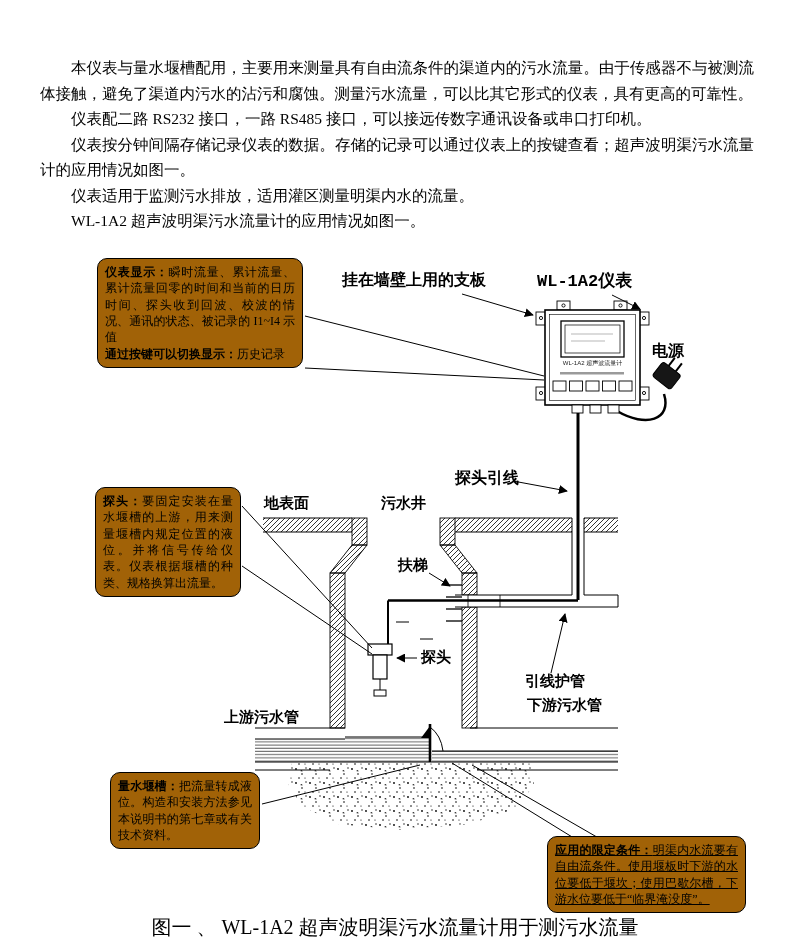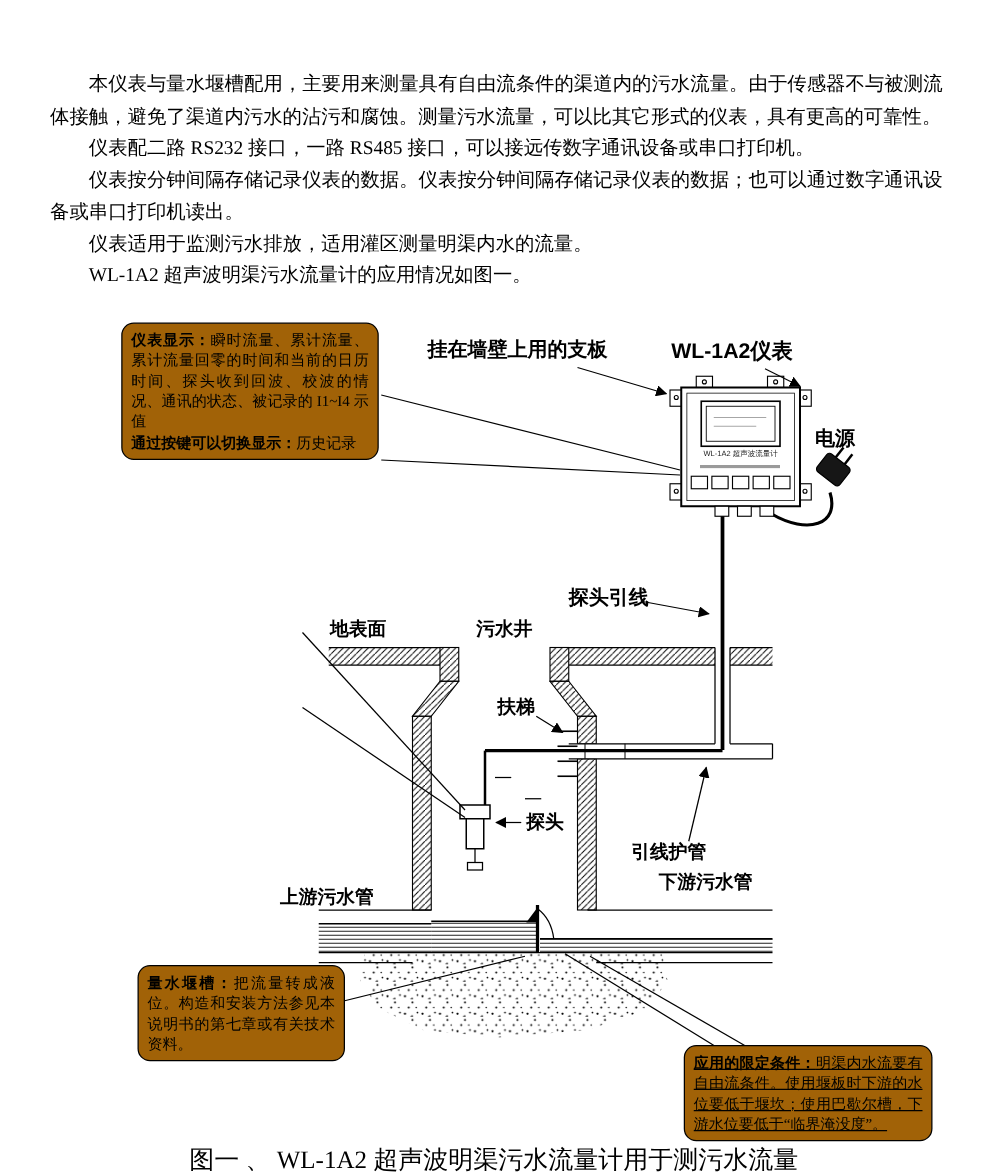--- a/index.html
+++ b/index.html
@@ -9,37 +9,37 @@
   .textblock { padding:10px 36px 0 40px; font-size:15.5px; line-height:25.5px; text-align:justify;margin-top:45px; }
   .textblock p { text-indent:2em; }
 
   .diagram { position:absolute; left:0; top:248px; width:790px; height:690px; }
   .diagram svg { position:absolute; left:0; top:0; }
 
   .callout { position:absolute; border:1.3px solid #000; border-radius:10px; background:#a16207;
              padding:5px 7px; font-size:12px; line-height:1.36; text-align:justify; }
   .callout .b { font-weight:bold; }
 
-  .lbl { position:absolute; font-family:Liberation Sans, sans-serif;
+  .lbl { position:absolute; font-family:Liberation Mono, monospace;
          font-weight:bold; font-size:15px; white-space:nowrap; }
 
   .device-label { position:absolute; left:546px; top:111px; width:93px; text-align:center;
                   font-size:6px; font-family:"Liberation Sans","DejaVu Sans",sans-serif; color:#222; }
 
   .caption { position:absolute; left:0; top:666px; width:790px; text-align:center; font-size:20px; }
 </style>
 </head>
 <body>
 
 <div class="page">
 
   <div class="textblock">
     <p>本仪表与量水堰槽配用，主要用来测量具有自由流条件的渠道内的污水流量。由于传感器不与被测流体接触，避免了渠道内污水的沾污和腐蚀。测量污水流量，可以比其它形式的仪表，具有更高的可靠性。</p>
     <p>仪表配二路 RS232 接口，一路 RS485 接口，可以接远传数字通讯设备或串口打印机。</p>
-    <p>仪表按分钟间隔存储记录仪表的数据。仪表按分钟间隔存储记录仪表的数据；也可以通过数字通讯设备或串口打印机读出。</p>
+    <p>仪表按分钟间隔存储记录仪表的数据。存储的记录可以通过仪表上的按键查看；超声波明渠污水流量计的应用情况如图一。</p>
     <p>仪表适用于监测污水排放，适用灌区测量明渠内水的流量。</p>
     <p>WL-1A2 超声波明渠污水流量计的应用情况如图一。</p>
   </div>
 
   <div class="diagram">
 
     <svg width="790" height="690" viewBox="0 0 790 690">
       <defs>
         <pattern id="hatch" width="5" height="5" patternUnits="userSpaceOnUse">
           <path d="M0,5 L5,0" stroke="#000" stroke-width="0.8" fill="none"></path>
@@ -190,38 +190,41 @@
           <line x1="602" y1="592" x2="472" y2="517"></line>
         </g>
       </g>
     </svg>
 
     <div class="callout" style="left:97px; top:10px; width:206px;">
       <span class="b">仪表显示：</span><span>瞬时流量、累计流量、累计流量回零的时间和当前的日历时间、探头收到回波、校波的情况、通讯的状态、被记录的 I1~I4 示值</span><br>
       <span class="b">通过按键可以切换显示：</span><span>历史记录</span>
     </div>
 
-
-    <div class="callout" style="left:110px; top:524px; width:166px;">
+    <div class="callout" style="left:95px; top:239px; width:146px;">
+      <span class="b">探头：</span><span>要固定安装在量水堰槽的上游，用来测量堰槽内规定位置的液位。并将信号传给仪表。仪表根据堰槽的种类、规格换算出流量。</span>
+    </div>
+
+    <div class="callout" style="left:110px; top:524px; width:150px;">
       <span class="b">量水堰槽：</span><span>把流量转成液位。构造和安装方法参见本说明书的第七章或有关技术资料。</span>
     </div>
 
     <div class="callout" style="left:547px; top:588px; width:199px;text-decoration:underline;">
       <span class="b">应用的限定条件：</span><span>明渠内水流要有自由流条件。使用堰板时下游的水位要低于堰坎；使用巴歇尔槽，下游水位要低于“临界淹没度”。</span>
     </div>
 
     <div class="lbl" style="left:342px; top:22px; font-size:16px;">挂在墙壁上用的支板</div>
     <div class="lbl" style="left:537px; top:21px; font-size:17px;">WL-1A2仪表</div>
     <div class="lbl" style="left:652px; top:93px; font-size:16px;">电源</div>
     <div class="lbl" style="left:455px; top:220px; font-size:16px;">探头引线</div>
     <div class="lbl" style="left:264px; top:246px;">地表面</div>
     <div class="lbl" style="left:381px; top:246px;">污水井</div>
     <div class="lbl" style="left:398px; top:308px;text-align:right;">扶梯</div>
     <div class="lbl" style="left:421px; top:400px;">探头</div>
-    <div class="lbl" style="left:505px; top:424px;">引线护管</div>
+    <div class="lbl" style="left:525px; top:424px;">引线护管</div>
     <div class="lbl" style="left:224px; top:448px;margin-top:12px;">上游污水管</div>
     <div class="lbl" style="left:527px; top:448px;">下游污水管</div>
 
     <div class="device-label">WL-1A2 超声波流量计</div>
 
     <div class="caption">图一 、 WL-1A2 超声波明渠污水流量计用于测污水流量</div>
   </div>
 
 </div>
 

